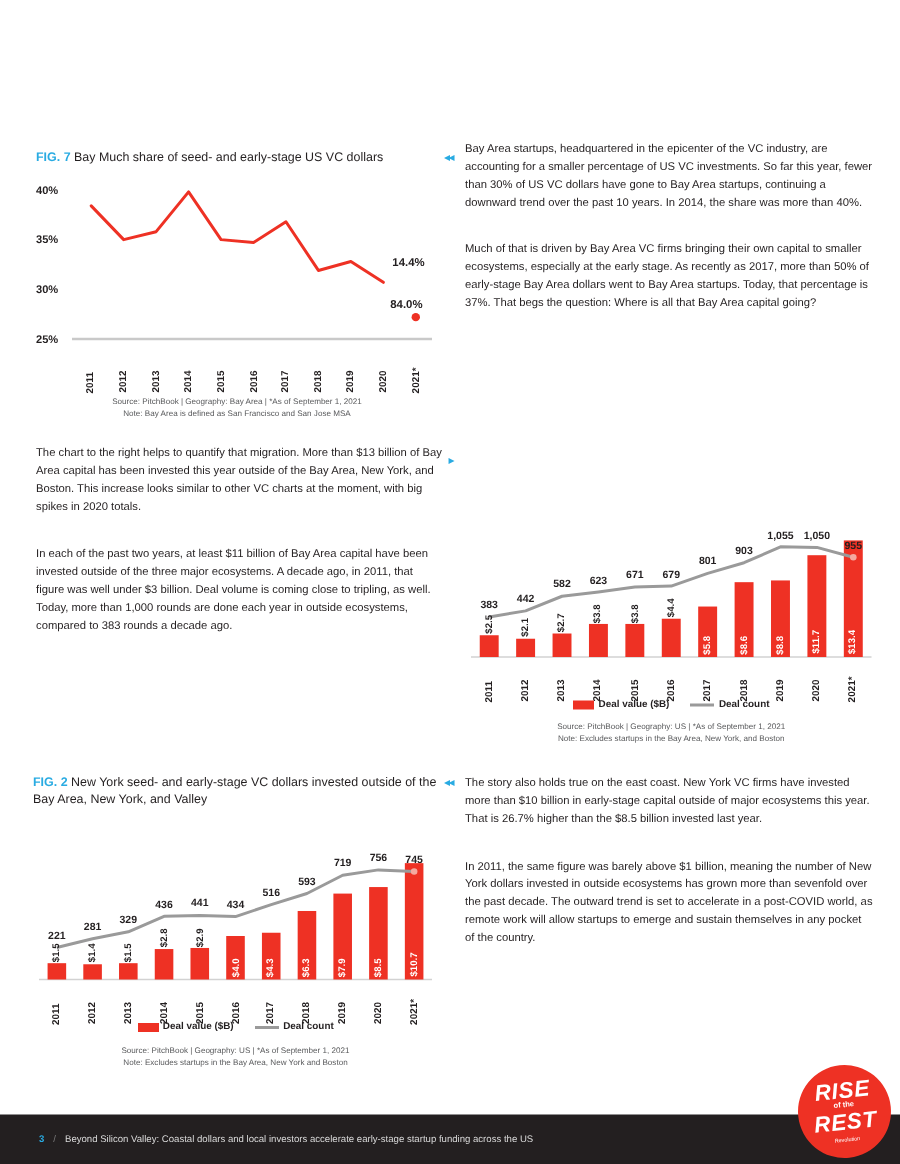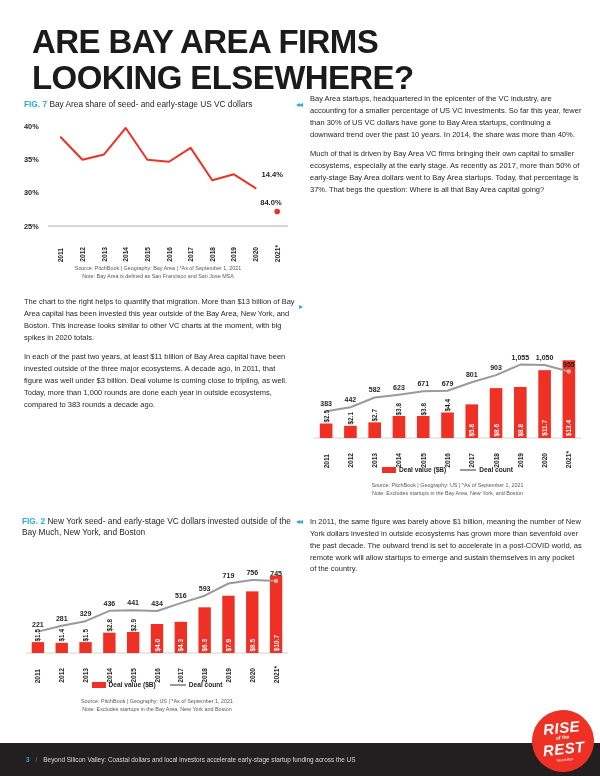--- a/index.html
+++ b/index.html
@@ -36,21 +36,21 @@
   .figcap .ttl { font-weight: normal; }
 
   .arrow {
     color: #29abe2;
     font-size: 8px;
     line-height: 1;
   }
 
   
   .body-col { font-size: 7.5px; line-height: 1.58; color: #231f20; }
-  .body-col p + p { margin-top: 8px; }
+  .body-col p + p { margin-top: 20px; }
 
   
   .srcnote {
     font-size: 5.4px;
     line-height: 1.5;
     color: #58595b;
     text-align: center;
   }
 
   
@@ -174,28 +174,24 @@
   .logo .l1 { font-size: 15px; letter-spacing: 0.5px; font-style: italic; }
   .logo .l2 { font-size: 15px; letter-spacing: 0.5px; font-style: italic; margin-top: 1px; }
   .logo .lmid { font-size: 5px; margin: 0 0 0 0; }
   .logo .l3 { font-size: 3.6px; margin-top: 3px; font-weight: normal; }
 </style>
 </head>
 <body>
 
 <div class="page">
 
-  <div class="headline">
-    <span class="l1">ARE BAY AREA FIRMS</span>
-    <span class="l2">LOOKING ELSEWHERE?</span>
-  </div>
 
   <div class="figcap" id="fig1-cap">
     <span class="tag">FIG. 7</span>
-    <span class="ttl">Bay Area share of seed- and early-stage US VC dollars</span>
+    <span class="ttl">Bay Much share of seed- and early-stage US VC dollars</span>
   </div>
   <div class="arrow" id="fig1-arrow">◂</div>
 
   <div id="fig1-chart">
       <svg width="268" height="120" viewBox="0 0 268 120" style="position: absolute; left: 0px; top: 0px;">
         <text x="0" y="114.5" font-size="7.4" font-weight="bold" fill="#231f20" font-family="&quot;Liberation Sans&quot;, sans-serif">25%</text>
         <text x="0" y="81.375" font-size="7.4" font-weight="bold" fill="#231f20" font-family="&quot;Liberation Sans&quot;, sans-serif">30%</text>
         <text x="0" y="48.25" font-size="7.4" font-weight="bold" fill="#231f20" font-family="&quot;Liberation Sans&quot;, sans-serif">35%</text>
         <text x="0" y="15.125" font-size="7.4" font-weight="bold" fill="#231f20" font-family="&quot;Liberation Sans&quot;, sans-serif">40%</text>
         <line x1="24" x2="264" y1="112" y2="112" stroke="#c9c9c9" stroke-width="1.6"></line>
@@ -303,21 +299,21 @@
     </span>
   </div>
 
   <div class="srcnote" id="fig2-src">
     <div>Source: PitchBook | Geography: US | *As of September 1, 2021</div>
     <div>Note: Excludes startups in the Bay Area, New York, and Boston</div>
   </div>
 
   <div class="figcap" id="fig3-cap">
     <span class="tag">FIG. 2</span>
-    <span class="ttl">New York seed- and early-stage VC dollars invested outside of the Bay Much, New York, and Boston</span>
+    <span class="ttl">New York seed- and early-stage VC dollars invested outside of the Bay Area, New York, and Valley</span>
   </div>
   <div class="arrow" id="fig3-arrow">◂</div>
 
   <div id="fig3-chart">
       <svg width="270" height="115" viewBox="0 0 270 115" style="position: absolute; left: 0px; top: 0px;">
         <line x1="4" x2="266" y1="113" y2="113" stroke="#d2d2d2" stroke-width="1"></line>
         <rect x="9.716363636363635" y="102.125" width="12.385454545454545" height="10.875" fill="#ee3124"></rect>
         <rect x="33.53454545454545" y="102.85" width="12.385454545454545" height="10.149999999999999" fill="#ee3124"></rect>
         <rect x="57.352727272727265" y="102.125" width="12.385454545454545" height="10.875" fill="#ee3124"></rect>
         <rect x="81.17090909090909" y="92.7" width="12.385454545454545" height="20.299999999999997" fill="#ee3124"></rect>
@@ -379,20 +375,21 @@
     </span>
   </div>
 
   <div class="srcnote" id="fig3-src">
     <div>Source: PitchBook | Geography: US | *As of September 1, 2021</div>
     <div>Note: Excludes startups in the Bay Area, New York and Boston</div>
   </div>
 
   <div class="arrow" id="fig3-body-arrow">◂</div>
   <div class="body-col" id="fig3-body">
+    <p>The story also holds true on the east coast. New York VC firms have invested more than $10 billion in early-stage capital outside of major ecosystems this year. That is 26.7% higher than the $8.5 billion invested last year.</p>
     <p>In 2011, the same figure was barely above $1 billion, meaning the number of New York dollars invested in outside ecosystems has grown more than sevenfold over the past decade. The outward trend is set to accelerate in a post-COVID world, as remote work will allow startups to emerge and sustain themselves in any pocket of the country.</p>
   </div>
 
   <div class="footer">
     <span class="pgnum">3</span>
     <span class="slash">/</span>
     <span>Beyond Silicon Valley: Coastal dollars and local investors accelerate early-stage startup funding across the US</span>
   </div>
 
   <div class="logo">

